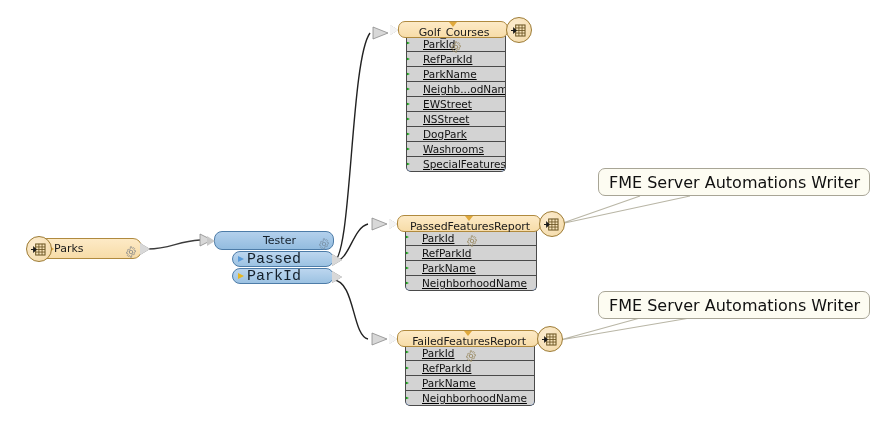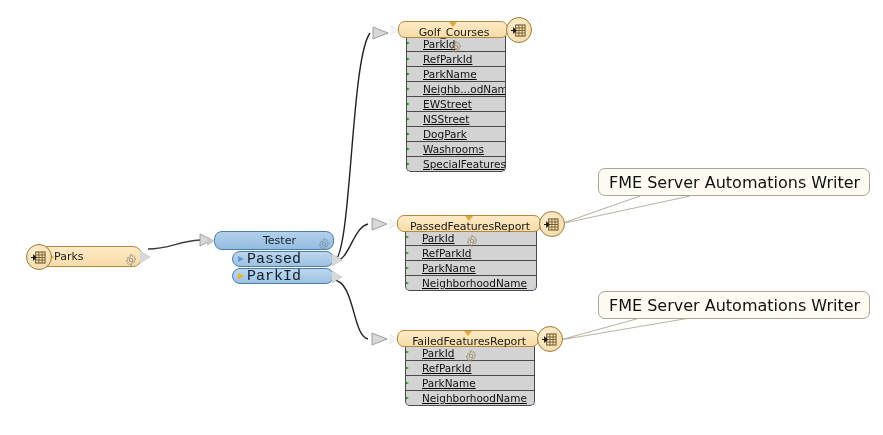--- a/index.html
+++ b/index.html
@@ -217,21 +217,21 @@
     position: absolute;
     right: -9px; top: 2px;
     width:0;height:0;
     border-top: 6px solid transparent;
     border-bottom: 6px solid transparent;
     border-left: 10px solid #d8d8d8;
     filter: drop-shadow(0.5px 0 0 #7a7a7a);
   }
 
   
-  #parks-node { position: absolute; margin-top: 8px; }
+  #parks-node { position: absolute; }
   .parks-body {
     position: relative;
     width: 115px; height: 21px;
     box-sizing: border-box;
     border: 1px solid #b08a3e;
     border-radius: 9px;
     background: linear-gradient(#fdeac6, #f7dca8);
     display: flex;
     align-items: center;
     padding-left: 26px;

